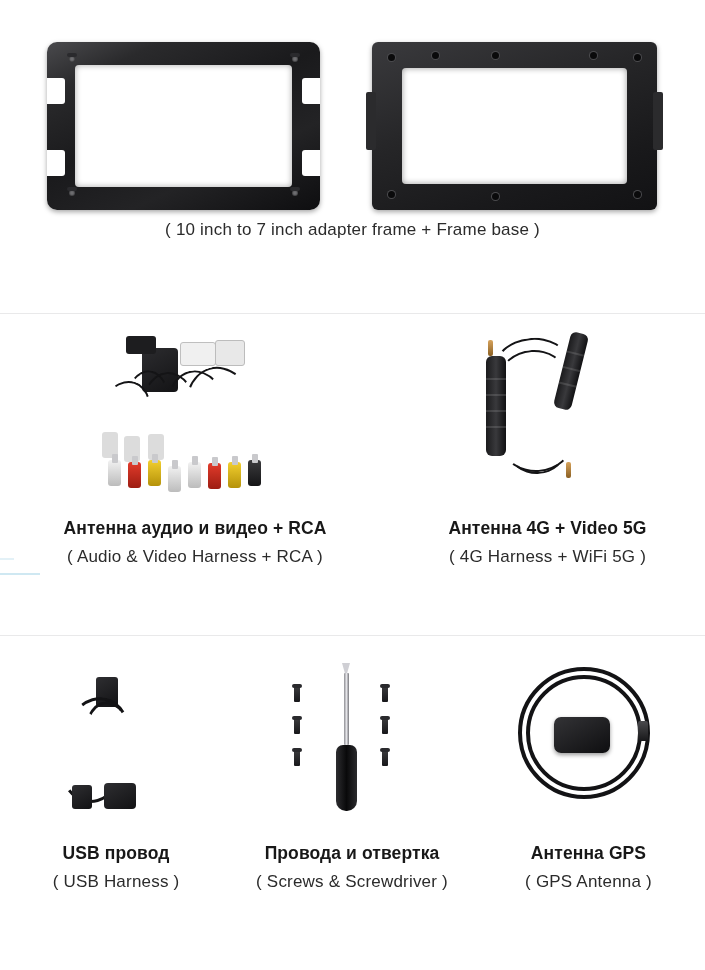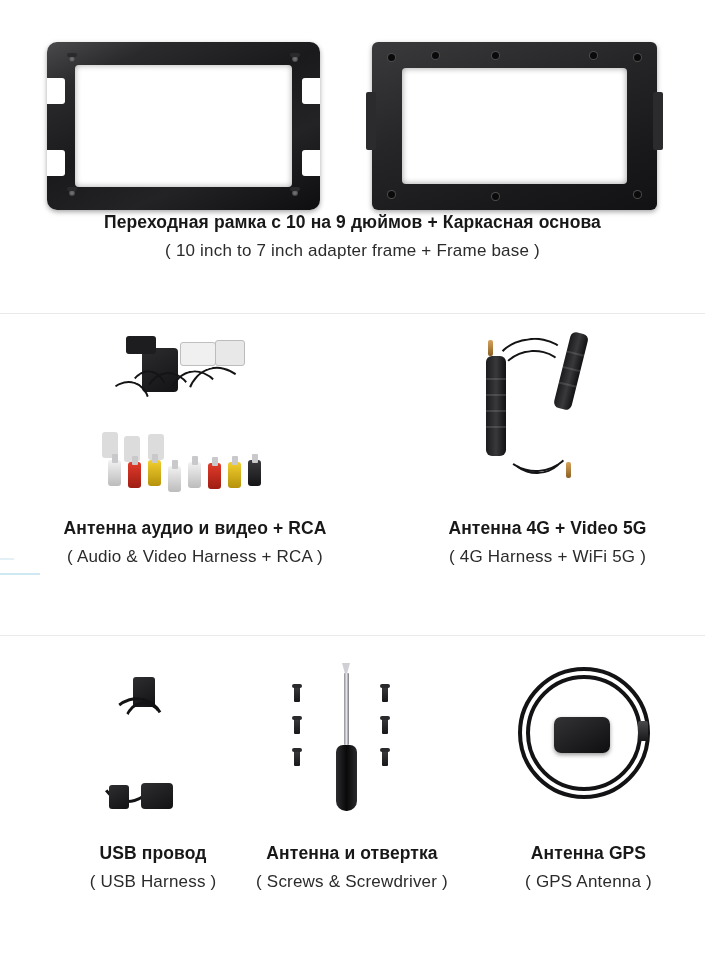--- a/index.html
+++ b/index.html
@@ -252,21 +252,21 @@
   .cell3 {
     position: absolute;
     top: 0;
     height: 300px;
   }
   .cell3 .art {
     position: relative;
     width: 100%;
     height: 190px;
   }
-  .cell-usb { left: 0; width: 232px; margin-left: 37px; }
+  .cell-usb { left: 0; width: 232px; }
   .cell-screws { left: 232px; width: 240px; }
   .cell-gps { left: 472px; width: 233px; }
 
   .usb-plug {
     position: absolute;
     background: linear-gradient(150deg,#2e2e31,#121214);
     border-radius: 3px;
   }
   .usb-cable {
     position: absolute;
@@ -378,21 +378,20 @@
         <span class="hole" style="left:16px;  bottom:12px;"></span>
         <span class="hole" style="left:120px; bottom:10px;"></span>
         <span class="hole" style="right:16px; bottom:12px;"></span>
         <span class="hole" style="left:60px;  top:10px;"></span>
         <span class="hole" style="right:60px; top:10px;"></span>
       </div>
 
     </div>
 
     <div class="frames-caption">
-      <div class="caption-ru">Переходная рамка с 10 на 9 дюймов + Каркасная основа</div>
       <div class="caption-en">( 10 inch to 7 inch adapter frame + Frame base )</div>
     </div>
   </div>
 
   <div class="divider d1"></div>
 
   <div class="section-two">
 
     <div class="cell cell-harness">
       <div class="art">
@@ -489,21 +488,21 @@
         <div class="driver-handle" style="left:104px; top:100px; width:21px; height:66px;"></div>
 
         <span class="screw" style="left:62px;  top:42px;"></span>
         <span class="screw" style="left:62px;  top:74px;"></span>
         <span class="screw" style="left:62px;  top:106px;"></span>
         <span class="screw" style="left:150px; top:42px;"></span>
         <span class="screw" style="left:150px; top:74px;"></span>
         <span class="screw" style="left:150px; top:106px;"></span>
       </div>
       <div class="cap-wrap" style="top:198px;">
-        <div class="caption-ru">Антенна и отвертка</div>
+        <div class="caption-ru">Провода и отвертка</div>
         <div class="caption-en">( Screws &amp; Screwdriver )</div>
       </div>
     </div>
 
     <div class="cell3 cell-gps">
       <div class="art">
         <div class="gps-loop" style="left:46px; top:22px; width:124px; height:124px;"></div>
         <div class="gps-loop" style="left:54px; top:30px; width:108px; height:108px;"></div>
         <div class="gps-puck" style="left:82px; top:72px; width:56px; height:36px;"></div>
         <div class="gps-conn" style="left:166px; top:76px;"></div>

